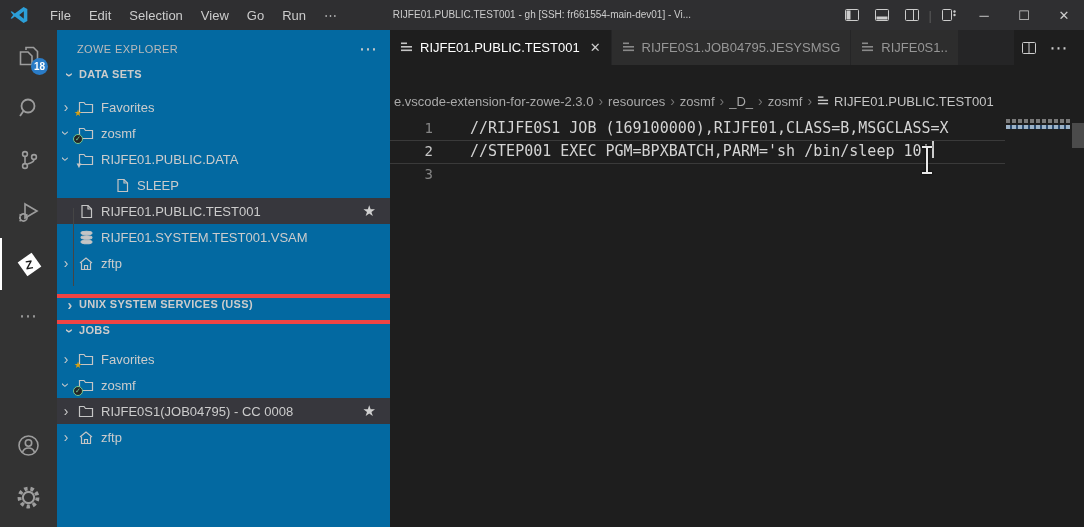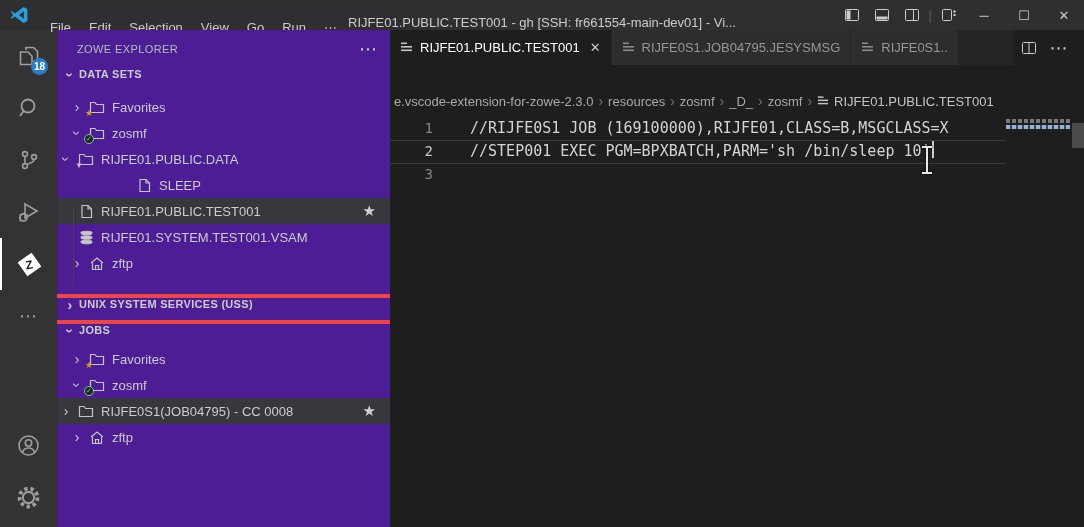--- a/index.html
+++ b/index.html
@@ -3,58 +3,58 @@
 <meta charset="utf-8">
 <style>
   * { margin:0; padding:0; box-sizing:border-box; }
   html,body { width:1084px; height:527px; overflow:hidden; background:#1e1e1e;
     font-family:"Liberation Sans", sans-serif; }
   .app { position:relative; width:1084px; height:527px; display:flex; flex-direction:column; }
 
   
   .titlebar { position:relative; height:30px; flex:0 0 30px; background:#2f2f31; display:flex; align-items:center; color:#cccccc; font-size:13px; }
   .vscode-logo { width:20px; height:20px; margin:0 12px 0 9px; }
-  .menu-item { padding:13px 9px; height:30px; line-height:30px; cursor:default; }
-  .win-title { position:absolute; left:50%; top:8px; transform:translateX(-50%); height:30px; line-height:30px; color:#cccccc; white-space:nowrap; font-size:13px; }
+  .menu-item { padding:1px 9px; height:30px; line-height:30px; cursor:default; }
+  .win-title { position:absolute; left:50%; top:0; transform:translateX(-50%); height:30px; line-height:30px; color:#cccccc; white-space:nowrap; font-size:10px; }
   .tb-right { margin-left:auto; display:flex; align-items:center; height:30px; }
   .tb-icon { width:30px; height:30px; display:flex; align-items:center; justify-content:center; color:#cccccc; }
   .tb-sep { color:#5a5a5a; padding:0 2px; font-size:13px; }
   .win-btn { width:40px; height:30px; display:flex; align-items:center; justify-content:center; color:#cccccc; font-size:13px; }
 
   .main { flex:1; display:flex; min-height:0; }
 
   
   .activitybar { width:57px; flex:0 0 57px; background:#333333; display:flex; flex-direction:column; align-items:center; }
   .ab-item { position:relative; width:57px; height:52px; display:flex; align-items:center; justify-content:center; color:#9d9d9d; }
   .ab-item svg { stroke:#9d9d9d; }
   .ab-item.active-view { color:#ffffff; border-left:2px solid #ffffff; }
   .badge { position:absolute; right:9px; bottom:7px; min-width:17px; height:17px; border-radius:50%; background:#2a7cc7; color:#ffffff; font-size:10px; display:flex; align-items:center; justify-content:center; font-weight:bold; }
   .ellipsis-glyph::before { content:"⋯"; font-size:18px; letter-spacing:1px; }
   .zowe-diamond { width:17px; height:17px; background:#ffffff; transform:rotate(55deg); display:flex; align-items:center; justify-content:center; }
   .zowe-diamond span { transform:rotate(-65deg); font-weight:900; font-size:12px; color:#1b1b1b; }
   .ab-bottom { margin-top:auto; display:flex; flex-direction:column; align-items:center; padding-bottom:4px; }
 
   
-  .sidebar { width:333px; flex:0 0 333px; background:#4c1d95; color:#cccccc; font-size:13px; position:relative; overflow:hidden; }
+  .sidebar { width:333px; flex:0 0 333px; background:#0369a1; color:#cccccc; font-size:13px; position:relative; overflow:hidden; }
   .sb-header { height:38px; display:flex; align-items:center; padding:0 12px 0 20px; font-size:11px; color:#bbbbbb; letter-spacing:.4px; }
   .sb-header .ellipsis-glyph { margin-left:auto; color:#cccccc; }
   .section-header { height:26px; display:flex; align-items:flex-start; font-weight:bold; font-size:11px; color:#cccccc; letter-spacing:.3px; padding-left:4px; }
   .section-header.bordered { border-top:4px solid #ef4444; }
   .twistie { width:18px; flex:0 0 18px; text-align:center; color:#cccccc; font-size:14px; line-height:14px; }
   .twistie.right::before { content:"›"; display:inline-block; }
   .twistie.down::before  { content:"›"; display:inline-block; transform:rotate(90deg); }
   .twistie.none::before  { content:""; }
   .tree-row { height:26px; display:flex; align-items:center; position:relative; }
   .tree-row.selected { background:#37373d; }
   .tree-icon { width:22px; flex:0 0 22px; height:18px; position:relative; display:flex; align-items:center; justify-content:center; }
   .tree-icon svg { stroke:#c5c5c5; fill:none; }
   .tree-label { margin-left:4px; white-space:nowrap; color:#cccccc; }
   .row-star { position:absolute; right:14px; color:#cfcfcf; font-size:15px; }
   .row-star::before { content:"★"; }
-  .ind1 { padding-left:11px; } .ind2 { } .ind3 { padding-left:58px; }
+  .ind1 { } .ind2 { } .ind3 { padding-left:36px; }
   .overlay-star { position:absolute; left:-1px; bottom:-2px; font-size:9px; color:#d8a013; }
   .overlay-star::before { content:"★"; }
   .overlay-check { position:absolute; left:-2px; bottom:-2px; width:10px; height:10px; border-radius:50%; background:#252526; border:1px solid #73c991; color:#73c991; font-size:7px; line-height:8px; text-align:center; }
   .overlay-funnel { position:absolute; left:0; bottom:-2px; font-size:8px; color:#c5c5c5; }
   .overlay-funnel::before { content:"▼"; }
   .indent-guide { position:absolute; width:1px; background:#454545; left:16px; }
   .sb-spacer { height:18px; }
 
   
   .editor-area { flex:1; display:flex; flex-direction:column; min-width:0; background:#1e1e1e; }

